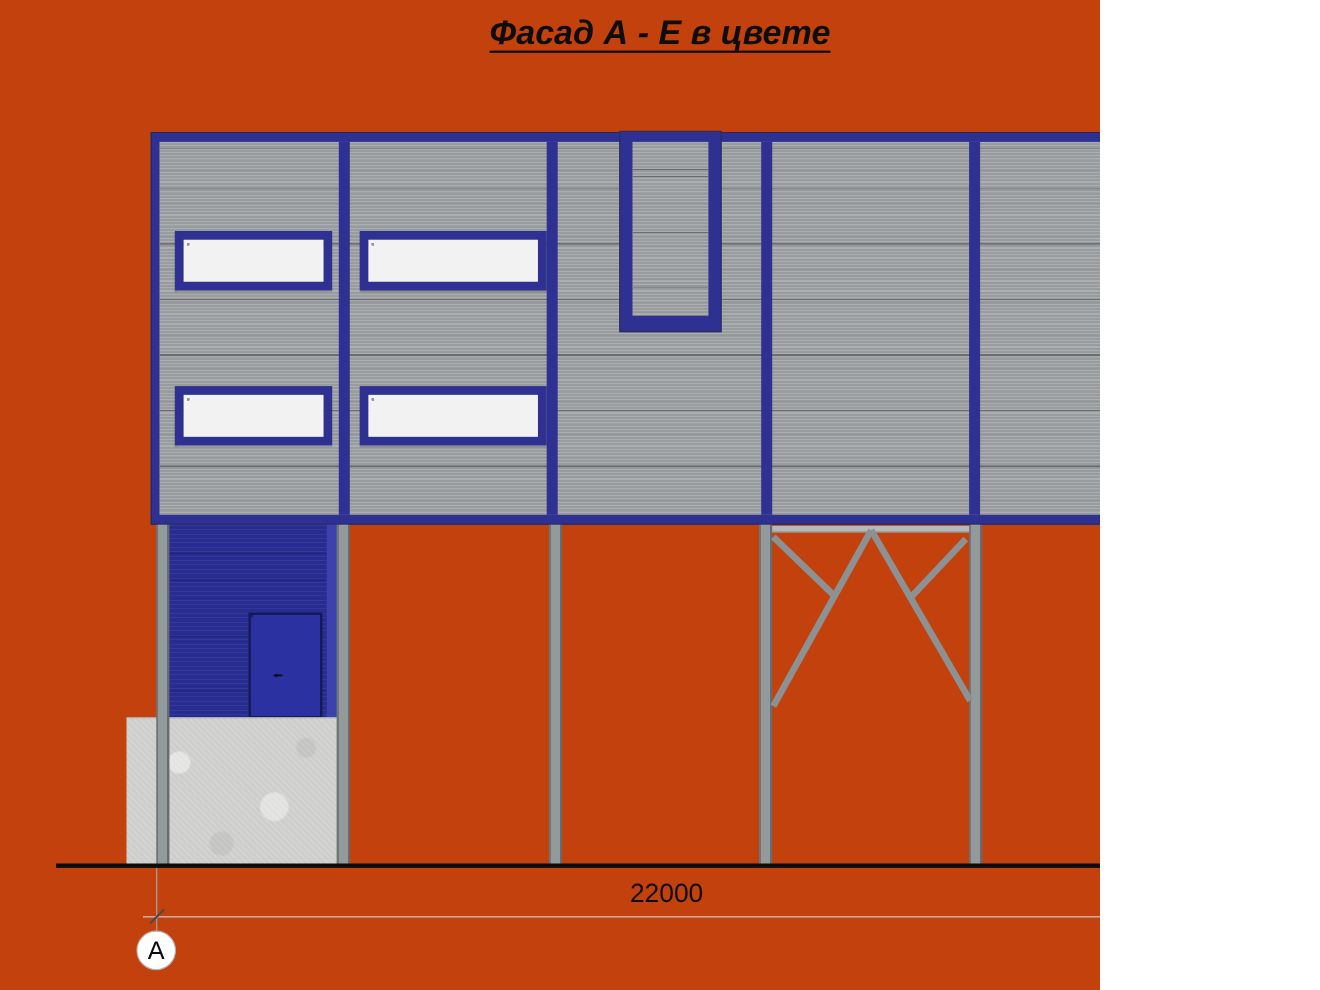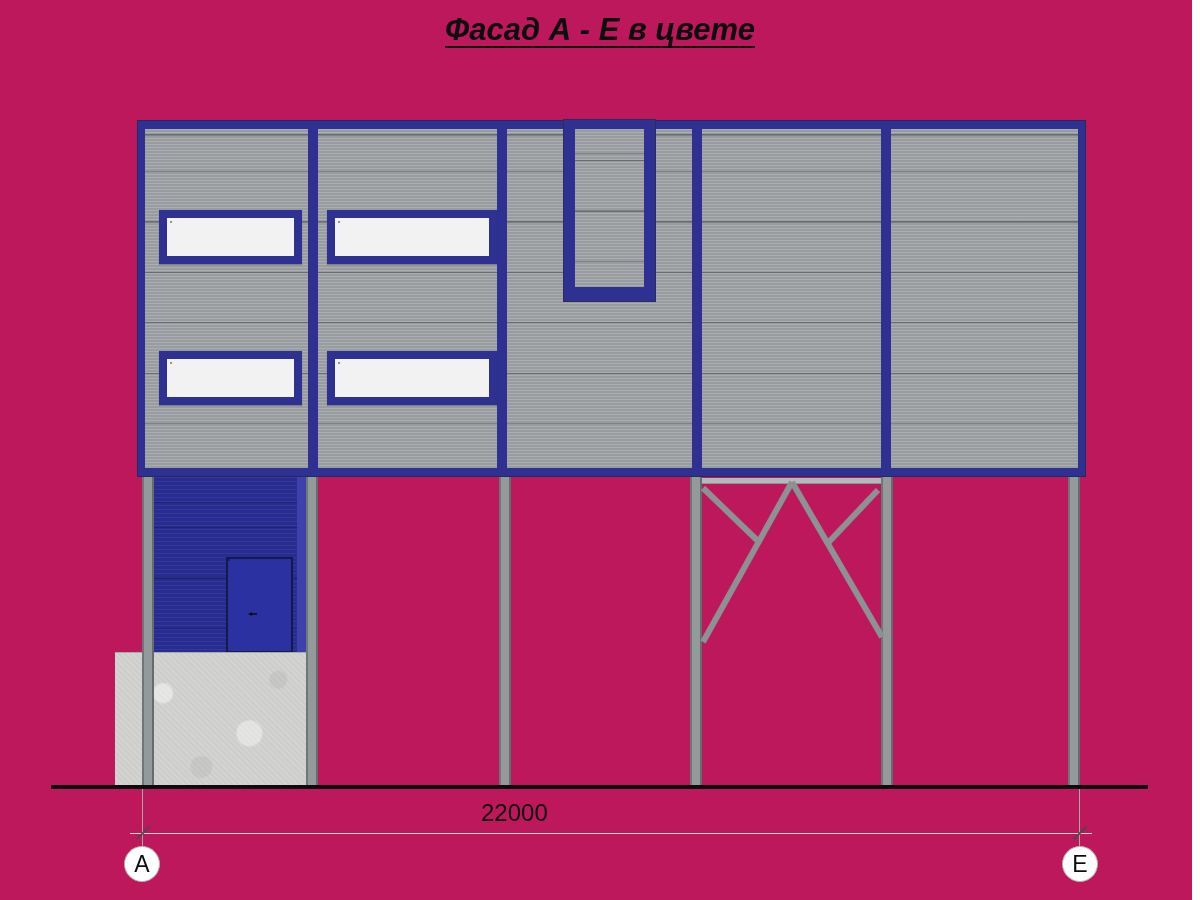--- a/index.html
+++ b/index.html
@@ -1,17 +1,17 @@
 <!DOCTYPE html>
 <html><head>
 <meta charset="utf-8">
 <style>
   html,body{margin:0;padding:0;background:#ffffff;}
   #stage{
-    position:relative;width:1192px;height:900px;background:#be185d;overflow:hidden;
+    position:relative;width:1000px;height:900px;background:#c2410c;overflow:hidden;
     font-family:"Liberation Sans",sans-serif;color:#111;
   }
   #stage *{box-sizing:border-box;position:absolute;}
 
   
   .title{
     left:0;top:12px;width:1200px;text-align:center;
     font-size:31px;font-weight:700;font-style:italic;
     text-decoration:underline;text-underline-offset:6px;text-decoration-thickness:2px;
     color:#0d0d0d;
@@ -94,21 +94,21 @@
   .beam{left:702px;top:478px;width:179px;height:6px;background:#b5b9ba;border-bottom:1px solid #8f9496;}
   .braces{left:690px;top:477px;}
 
   
   .ground-line{left:51px;top:785px;width:1097px;height:4px;background:#0c0c0c;}
   .ext-line{top:789px;width:1px;height:58px;background:#a8a8a8;}
   .ext-a{left:142px}.ext-e{left:1079px}
   .dim-line{left:130px;top:833px;width:962px;height:1px;background:#d6d6d6;}
   .tick{top:832px;width:18px;height:2px;background:#4a4a4a;transform:rotate(-45deg);}
   .tick-a{left:134px}.tick-e{left:1071px}
-  .dim-text{left:481px;top:799px;width:250px;text-align:left;font-size:24px;color:#0d0d0d;}
+  .dim-text{left:481px;top:799px;width:250px;text-align:center;font-size:24px;color:#0d0d0d;}
   .axis-circle{
     top:846px;width:36px;height:36px;border-radius:50%;
     border:1px solid #b3b3b3;background:#fff;display:flex;align-items:center;justify-content:center;
     font-size:23px;color:#0d0d0d;
   }
   .axis-a{left:124px}.axis-e{left:1062px}
 </style>
 </head>
 <body>
 

